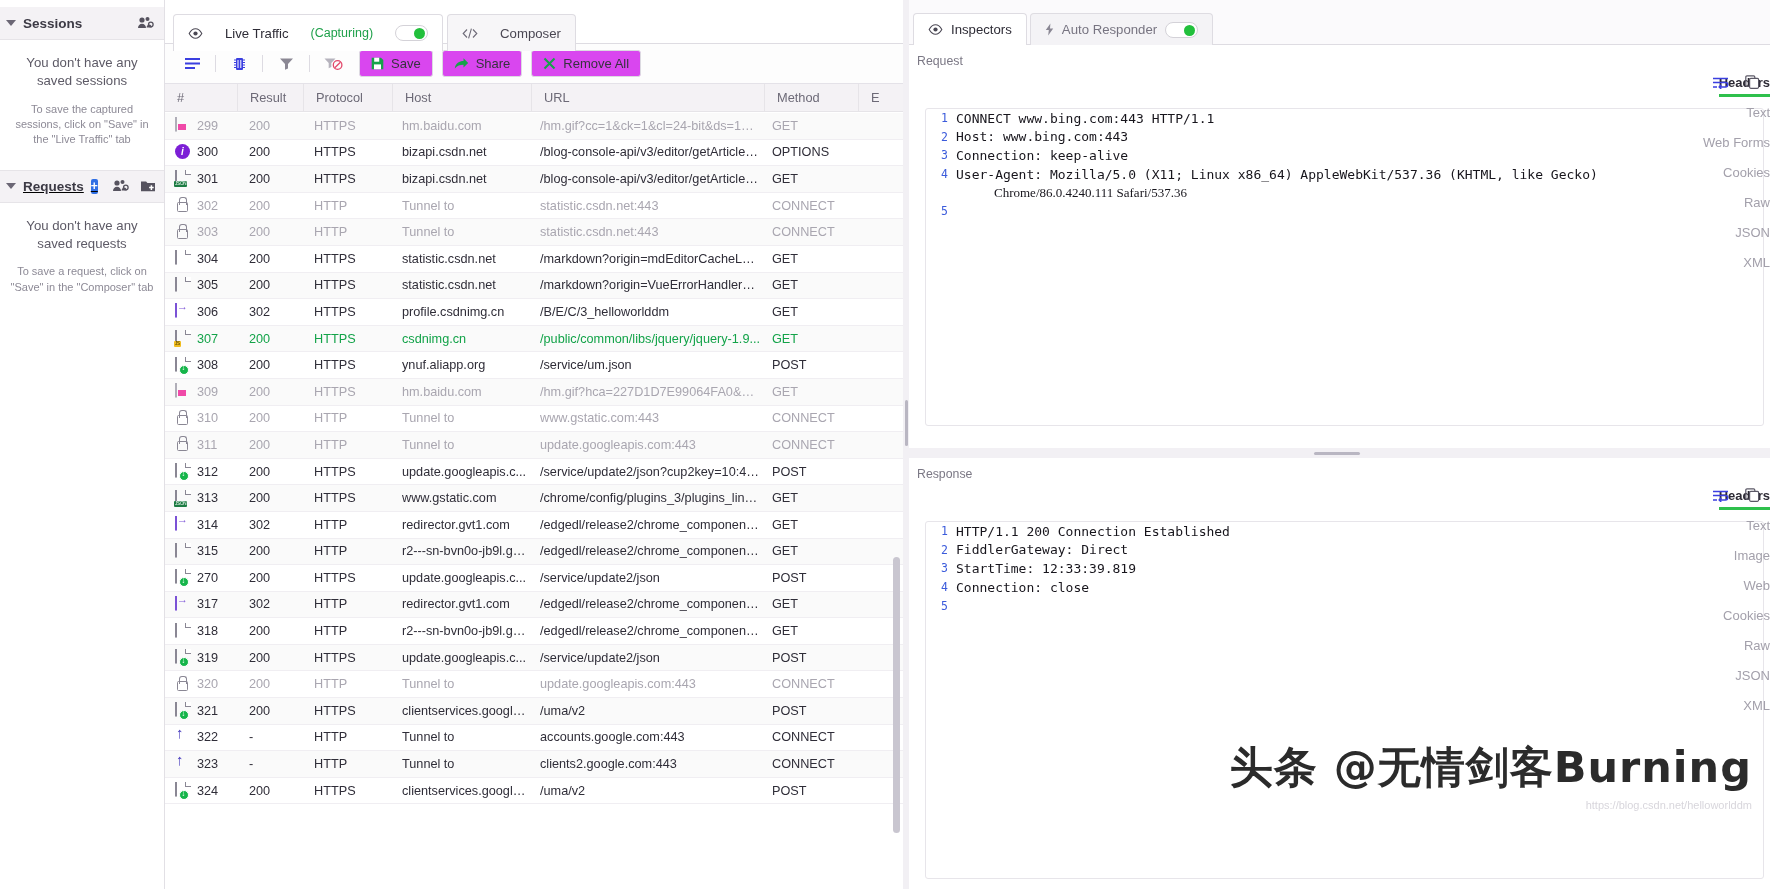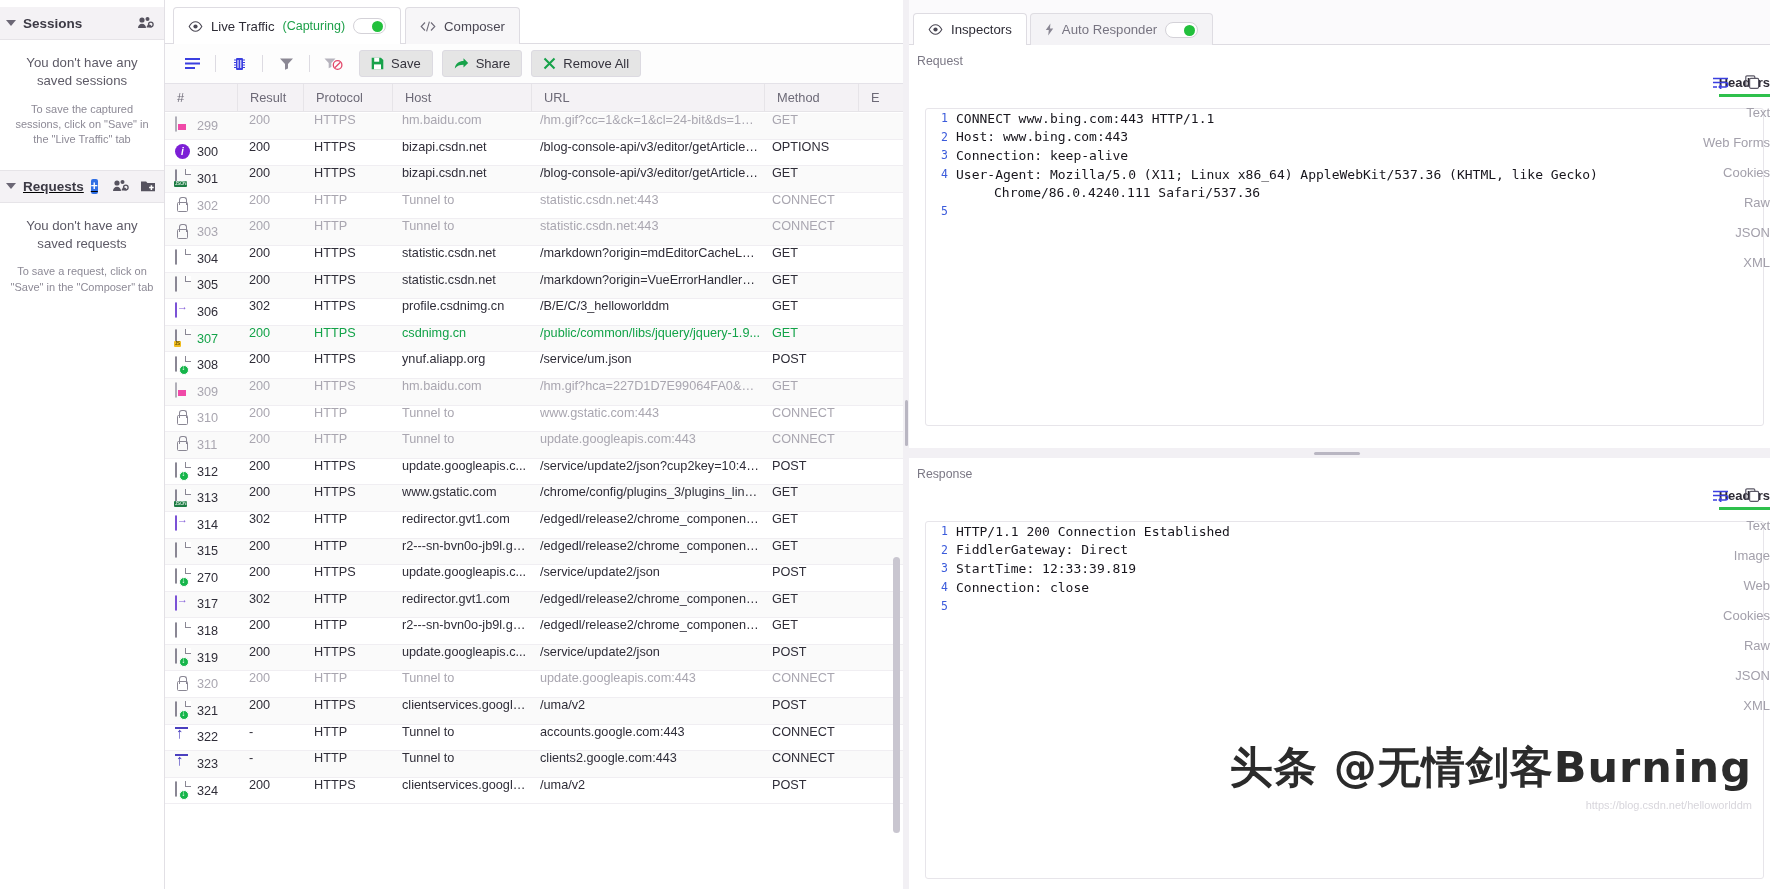--- a/index.html
+++ b/index.html
@@ -25,61 +25,61 @@
   .sb-ico svg { display:block; }
   .plus-badge { width:15px;height:15px;background:#2f6fe4;border-radius:2px;display:inline-flex;align-items:center;justify-content:center;color:#fff;font-size:12px;line-height:1;font-weight:bold;}
   .sb-body { padding:14px 10px 12px; text-align:center; }
   .sb-empty-title { font-size:13.2px; color:#5d5a66; line-height:1.35; margin-bottom:12px; }
   .sb-empty-hint { font-size:11px; color:#8d8a96; line-height:1.4; }
 
   
   .center { flex:0 0 738px; width:738px; height:889px; position:relative; background:#fff; }
   .tabs-row { height:44px; background:#ffffff; display:flex; align-items:flex-end; padding-left:8px; border-bottom:1px solid #dedce2;}
   .tab {
-    height:37px; display:flex; align-items:center; gap:8px;
+    height:37px; display:flex; align-items:center; gap:22px;
     padding:0 14px; border:1px solid #dedce2; border-bottom:none;
     border-radius:4px 4px 0 0; font-size:13.2px; color:#4a4753; background:#f7f6f8;
-    position:relative; top:1px;
+    position:relative; top:8px;
   }
   .tab.active { background:#ffffff; color:#2e2c36; }
   .tab-label { font-size:13.2px; }
   .tab-sub { color:#1ea04a; font-size:12.5px; }
   .toggle {
     width:33px;height:16px;border-radius:9px;background:#ffffff;border:1px solid #d4d2d8;
     position:relative; display:inline-block;
   }
   .toggle i { position:absolute; top:2px; right:2px; width:11px;height:11px;border-radius:50%;background:#22c03c;}
 
   .toolbar { height:40px; display:flex; align-items:center; gap:0px; padding:0 10px; background:#fdfdfd; border-bottom:1px solid #e4e2e8; }
   .tb-btn { width:34px;height:26px; display:inline-flex;align-items:center;justify-content:center; }
   .tb-sep { width:1px;height:17px;background:#dddbe2; margin:0 6px; }
   .tb-action {
     height:27px; display:inline-flex;align-items:center;gap:7px; padding:0 11px;
-    border:1px solid #dcdae1; border-radius:3px; background:#e5e5e5;
+    border:1px solid #dcdae1; border-radius:3px; background:#d946ef;
     font-size:13px; color:#35333d; margin-left:9px;
   }
 
   
   .grid-head { display:flex; height:28px; background:#f4f2f5; border-bottom:1px solid #e6e4e8; }
   .gh {
     font-size:12.8px; color:#6d6a77; display:flex; align-items:center; padding-left:12px;
     position:relative;
   }
   .gh-sep { width:1px; background:#e6e4e8; }
 
   .c-num   { width:72px; }
   .c-res   { width:65px; }
   .c-proto { width:88px; }
   .c-host  { width:138px; }
   .c-url   { width:232px; }
   .c-meth  { width:93px; }
   .c-extra { flex:1; }
 
   .grid-body { position:absolute; top:113px; left:0; right:0; bottom:0; overflow:hidden; }
-  .row { display:flex; height:26.6px; font-size:12.7px; color:#2f2d38; border-bottom:1px solid #f0eef2; }
+  .row { display:flex; height:26.6px; align-items:center; font-size:12.7px; color:#2f2d38; border-bottom:1px solid #f0eef2; }
   .row:nth-child(odd) { background:#fafafa; }
   .row.dim { color:#a9a6b0; }
   .row.green { color:#13a349; }
   .cell { padding-left:12px; overflow:hidden; white-space:nowrap; text-overflow:ellipsis; }
   .cell.num { display:flex; align-items:center; gap:7px; padding-left:10px; }
 
   
   .ricon { width:15px;height:17px;flex:0 0 15px; position:relative; display:inline-block; }
   .doc { width:13px;height:16px;border:1.4px solid #8a8794;border-radius:2px; background:#fff; }
   .doc.corner:after { content:""; position:absolute; right:-1px; top:-1px; width:5px;height:5px;background:#fff;border-left:1.4px solid #8a8794;border-bottom:1.4px solid #8a8794;}
@@ -126,21 +126,21 @@
   .stab.active:after { content:""; position:absolute; left:0; right:0; bottom:0; height:3.5px; background:#2ec04c; }
   .codebox {
     margin:7px 0 0 22px; margin-right:0;
     border:1px solid #e7e5ea; border-radius:3px; background:#fff;
     font-family:"DejaVu Sans Mono", monospace; font-size:13px; color:#17151c;
     overflow:hidden;
   }
   .cline { display:flex; height:18.6px; align-items:center; }
   .cln { width:30px; text-align:right; color:#3b5bdb; font-size:11.5px; flex:0 0 30px; padding-right:8px; }
   .ctxt { white-space:pre; }
-  .ctxt.cont { padding-left:38px; }
+  .ctxt.cont { padding-left:38px;font-family:Liberation Serif, serif; }
   .hsplit { position:absolute; left:0; right:0; height:10px; background:#f2f0f4; }
   .hsplit i { position:absolute; left:50%; transform:translateX(-50%); top:4px; width:46px;height:3px;background:#b9b6c2;border-radius:2px; }
   .rtool { position:absolute; right:10px; display:flex; gap:16px; align-items:center; }
 
   
   .wm { position:absolute; right:18px; bottom:78px; text-align:right; pointer-events:none; }
   .wm-main { font-size:43px; color:#2b2b2b; font-weight:bold; letter-spacing:1px; font-family:"DejaVu Sans", sans-serif; }
   .wm-sub { font-size:11px; color:#d8d6dc; margin-top:2px; }
 
   .topbar { position:absolute; left:0; top:0; width:1770px; height:7px; background:#2a2a35; }

